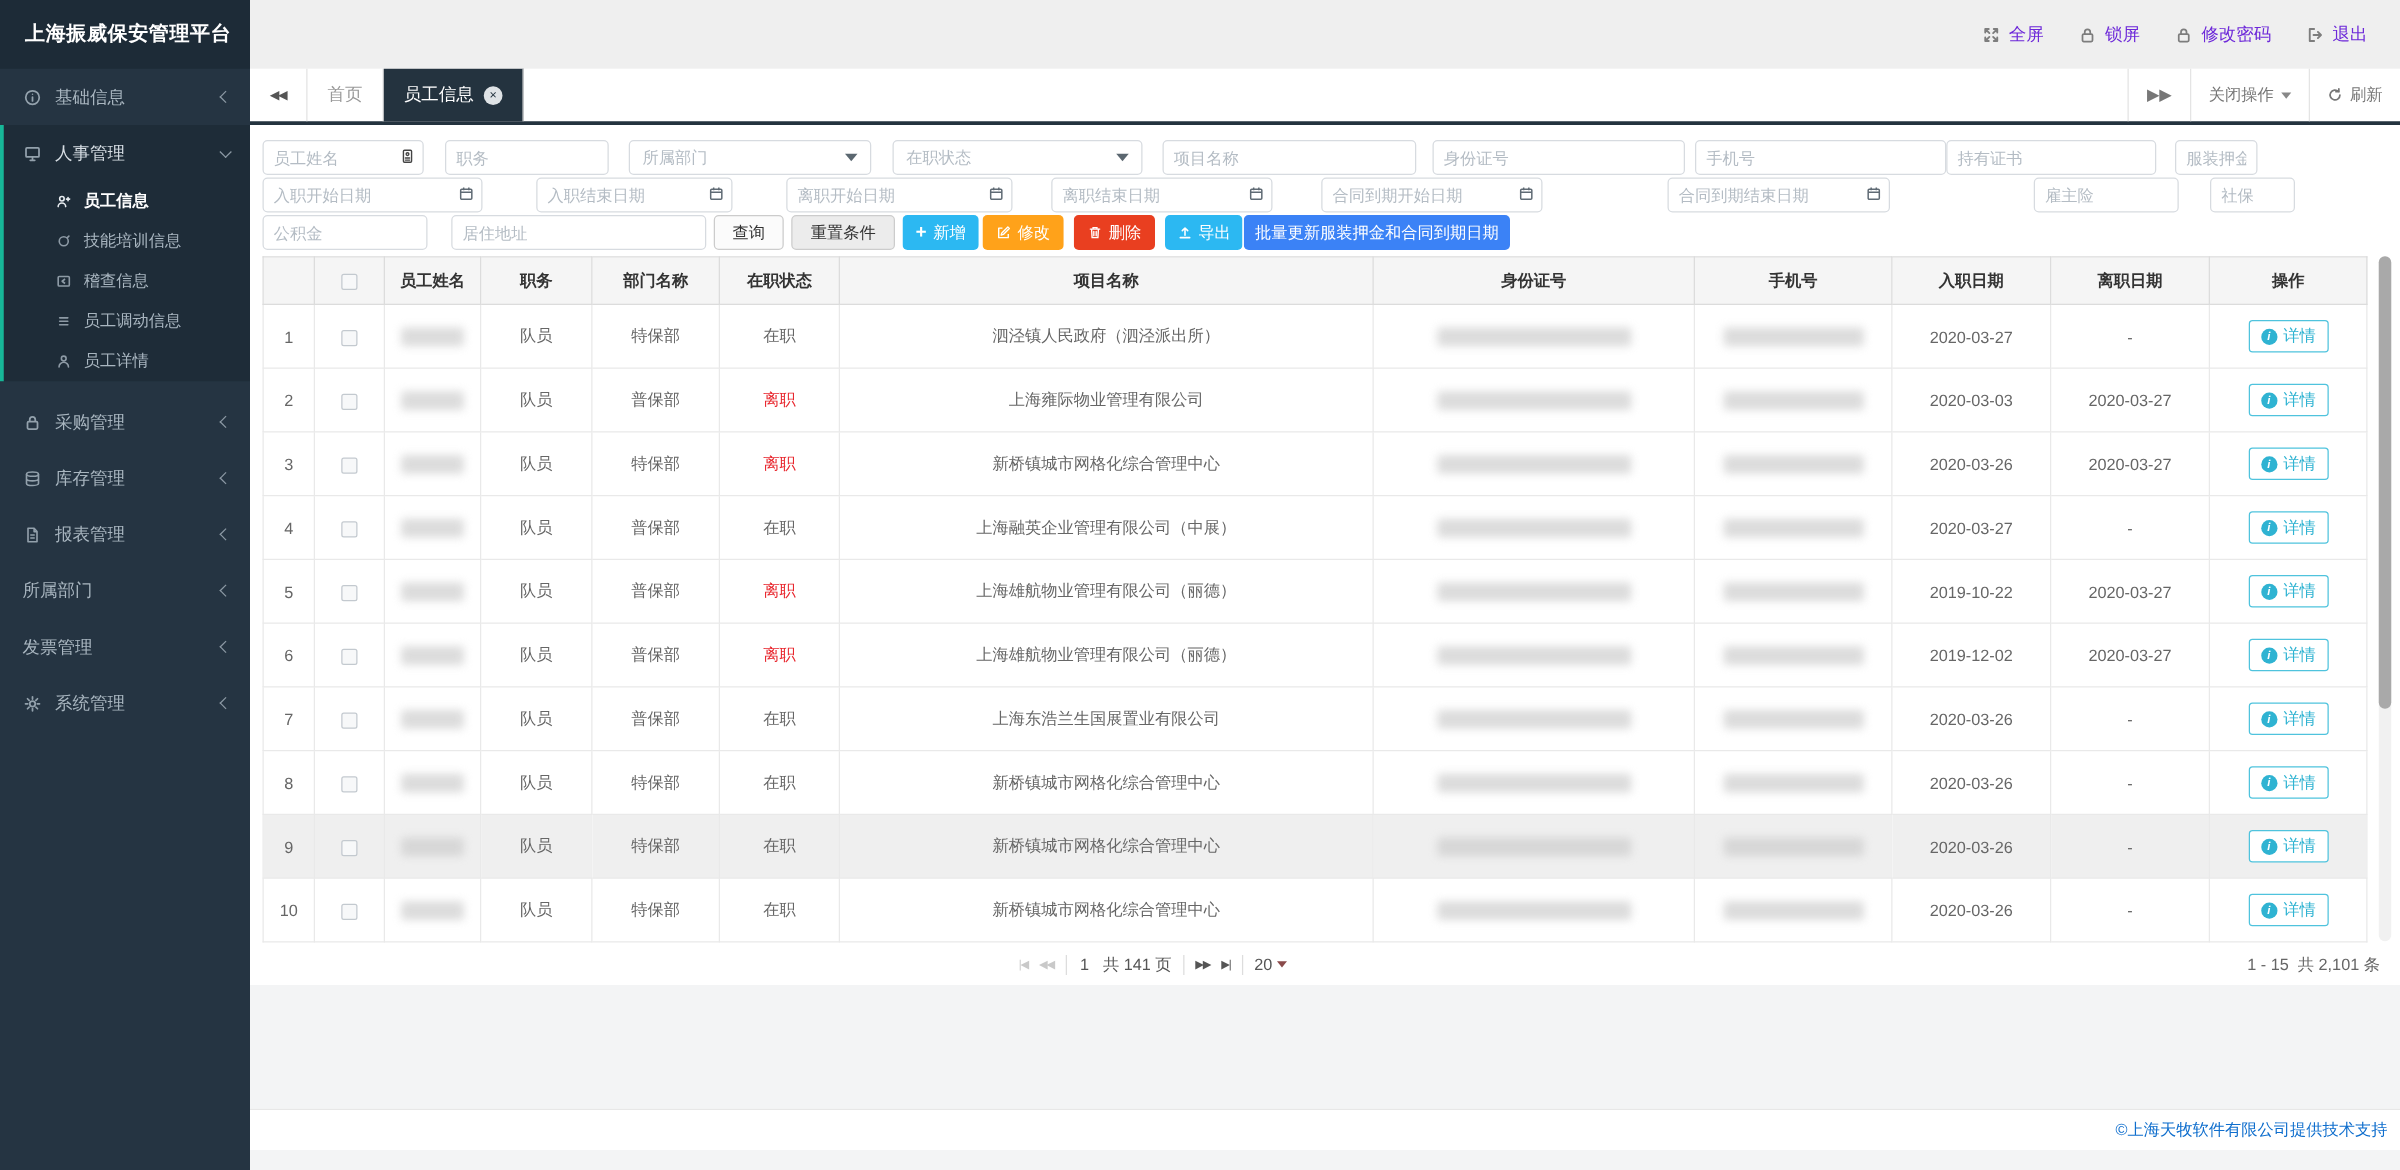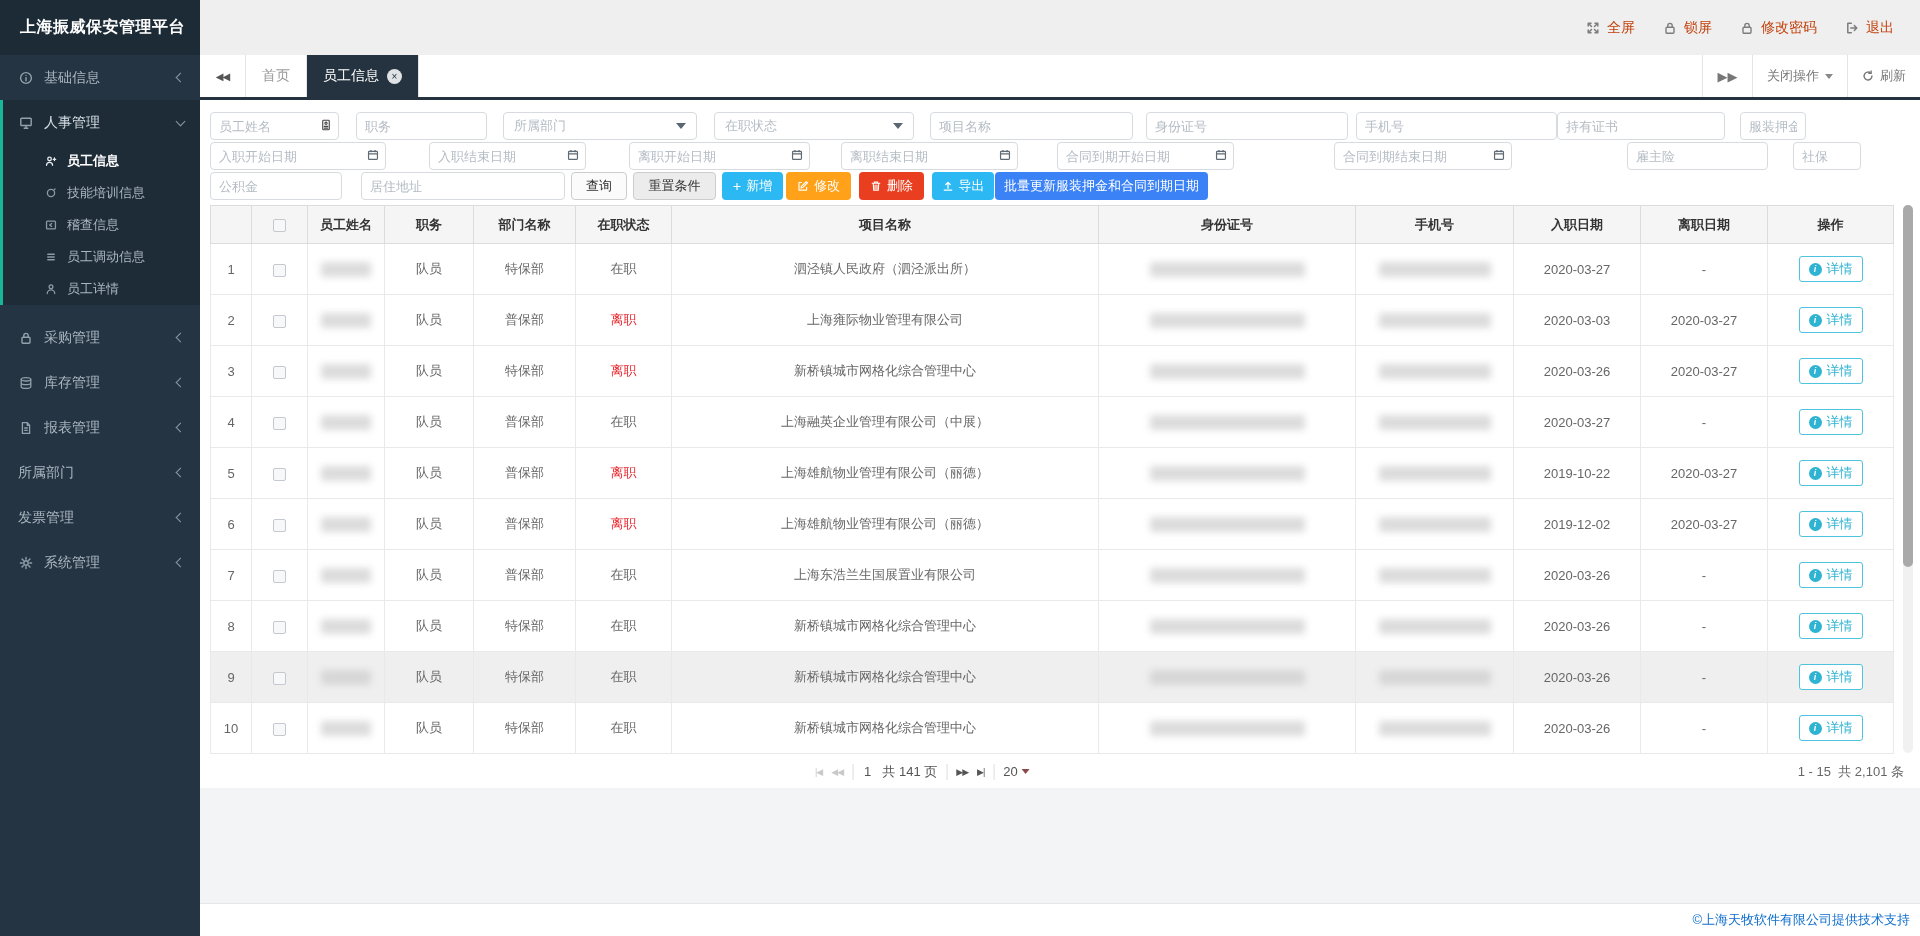--- a/index.html
+++ b/index.html
@@ -22,21 +22,21 @@
   .nav-group { background:#1e2c38; border-left:3px solid #17b798; }
   .nav-group .nav-item { padding-left:15px; color:#d7dee4; }
   .sub-item { height:32px; display:flex; align-items:center; padding-left:41px; color:#a9b6c0; font-size:13px; cursor:pointer; }
   .sub-item .nico { width:14px; margin-right:9px; display:flex; justify-content:center; color:#8d9aa5; }
   .sub-item.active { color:#ffffff; font-weight:bold; }
   .sub-item.active .nico { color:#e8edf1; }
   .nav-gap { height:10px; }
 
   
   .topbar { position:absolute; left:200px; top:0; right:0; height:55px; background:#efefef; display:flex; align-items:center; justify-content:flex-end; padding-right:26px; }
-  .top-act { display:flex; align-items:center; gap:7px; color:#c2410c; font-size:14px; margin-left:28px; cursor:pointer; }
+  .top-act { display:flex; align-items:center; gap:7px; color:#6d28d9; font-size:14px; margin-left:28px; cursor:pointer; }
   .top-act .tico { color:#7d7d7d; }
 
   
   .tabbar { position:absolute; left:200px; top:55px; right:0; height:45px; background:#fff; border-bottom:3px solid #24333f; display:flex; align-items:stretch; }
   .tb-arrow { width:46px; display:flex; align-items:center; justify-content:center; color:#555; font-size:10px; letter-spacing:-1px; border-right:1px solid #e4e4e4; cursor:pointer; }
   .tab { display:flex; align-items:center; justify-content:center; padding:0 16px; color:#999; font-size:14px; border-right:1px solid #e4e4e4; cursor:pointer; }
   .tab.active { background:#24333f; color:#fff; gap:8px; }
   .tab-close { width:15px; height:15px; border-radius:50%; background:#dfe3e6; color:#24333f; font-size:10px; line-height:15px; text-align:center; cursor:pointer; }
   .tb-right { margin-left:auto; display:flex; align-items:stretch; }
   .tb-ctl { display:flex; align-items:center; justify-content:center; gap:6px; color:#777; font-size:13px; border-left:1px solid #e4e4e4; cursor:pointer; padding:0 14px; }
@@ -47,21 +47,21 @@
   .filters { padding:12px 0 0 10px; }
   .frow { display:flex; align-items:center; height:28px; margin-bottom:2px; }
   .inp-wrap { position:relative; height:28px; }
   .input { width:100%; height:28px; border:1px solid #d7dbe0; border-radius:4px; padding:0 8px; font-size:13px; color:#555; background:#fff; outline:none; font-family:inherit; }
   .input::placeholder { color:#b4bcc4; }
   .inp-wrap .ric { position:absolute; right:7px; top:7px; color:#444; pointer-events:none; }
   .inp-wrap .ric.cal { color:#5f6a74; }
   .selbox { height:28px; border:1px solid #d7dbe0; border-radius:4px; background:#fff; display:flex; align-items:center; padding:0 10px; color:#b4bcc4; cursor:pointer; position:relative; }
   .selbox .scaret { position:absolute; right:10px; width:0; height:0; border-left:5px solid transparent; border-right:5px solid transparent; border-top:6px solid #5b6770; }
 
-  .btn { height:28px; border-radius:4px; font-size:13px; display:inline-flex; align-items:center; justify-content:center; gap:5px; border:1px solid transparent; cursor:pointer; font-family:Liberation Serif, serif; padding:0 6px; }
+  .btn { height:28px; border-radius:4px; font-size:13px; display:inline-flex; align-items:center; justify-content:center; gap:5px; border:1px solid transparent; cursor:pointer; font-family:Liberation Mono, monospace; padding:0 6px; }
   .btn-plain { background:#fbfbfb; border-color:#ccc; color:#333; }
   .btn-gray  { background:#ececec; border-color:#ccc; color:#333; }
   .btn-cyan  { background:#2cb8f2; color:#fff; }
   .btn-orange{ background:#ffa21a; color:#fff; }
   .btn-red   { background:#e93f20; color:#fff; }
   .btn-blue  { background:#3b82f6; color:#fff; }
   .plus { font-size:15px; font-weight:bold; line-height:1; }
 
   
   .grid { border-collapse:collapse; table-layout:fixed; width:1683px; margin:5px 0 0 10px; }
@@ -83,21 +83,21 @@
   .pgbtn.disabled { color:#c9c9c9; cursor:default; }
   .pg-sep { width:1px; height:16px; background:#ddd; }
   .pg-num { font-size:13px; color:#555; padding:0 2px; }
   .pg-size { display:flex; align-items:center; gap:4px; cursor:pointer; color:#555; }
   .pg-size .scaret2 { width:0; height:0; border-left:4px solid transparent; border-right:4px solid transparent; border-top:5px solid #8a4a4a; }
   .pg-total { margin-left:auto; padding-right:16px; color:#666; font-size:13px; }
 
   
   .vscroll { position:absolute; right:7px; top:205px; width:10px; height:548px; background:#f1f1f1; border-radius:5px; }
   .vthumb { position:absolute; top:0; left:0; width:10px; height:362px; background:#a9a9a9; border-radius:5px; cursor:pointer; }
-  .footer { position:absolute; left:200px; right:0; bottom:0; height:33px; background:#fff; border-top:1px solid #e7e7e7; display:flex; align-items:center; justify-content:flex-end; padding-right:10px; }
+  .footer { position:absolute; left:200px; right:0; bottom:16px; height:33px; background:#fff; border-top:1px solid #e7e7e7; display:flex; align-items:center; justify-content:flex-end; padding-right:10px; }
   .footer a { color:#0f6ecd; font-size:13px; text-decoration:none; cursor:pointer; }
 </style>
 </head>
 <body>
 
 <div class="sidebar">
   <div class="brand">上海振威保安管理平台</div>
 
   <div class="nav-item">
     <span class="nico">
@@ -382,21 +382,21 @@
       </span>
       <span class="inp-wrap" style="width:178px;margin-left:100px">
         <input class="input" style="padding-right: 26px;" placeholder="合同到期结束日期">
         <span class="ric cal">
             <svg class="svg12" viewBox="0 0 14 14" fill="none" stroke="currentColor" stroke-width="1.4">
               <rect x="1.8" y="2.8" width="10.4" height="9.4" rx="1"></rect>
               <path d="M1.8 5.6h10.4M4.6 1.2v2.6M9.4 1.2v2.6"></path>
             </svg>
           </span>
       </span>
-      <span class="inp-wrap" style="width:141px;margin-left:115px">
+      <span class="inp-wrap" style="width:116px;margin-left:115px">
         <input class="input" placeholder="雇主险" style="">
       </span>
       <span class="inp-wrap" style="width:68px;margin-left:25px">
         <input class="input" placeholder="社保" style="">
       </span>
     </div>
 
     <div class="frow">
       <span class="inp-wrap" style="width:132px">
         <input class="input" placeholder="公积金" style="">

